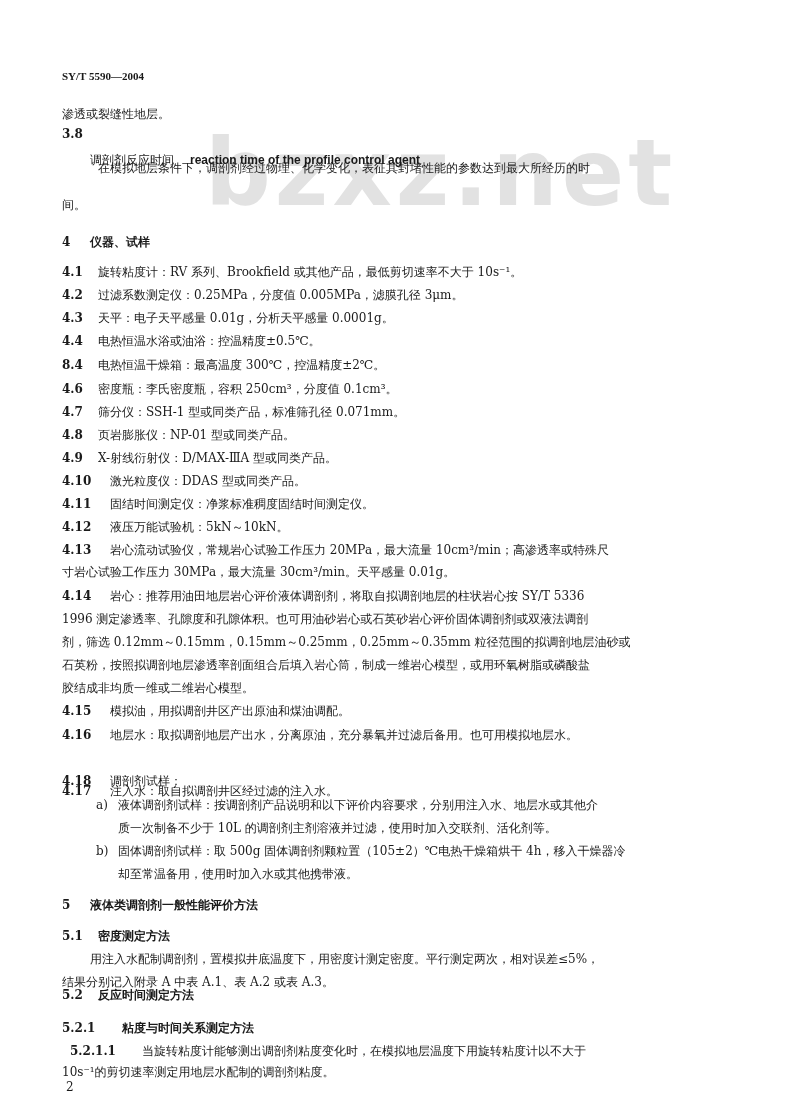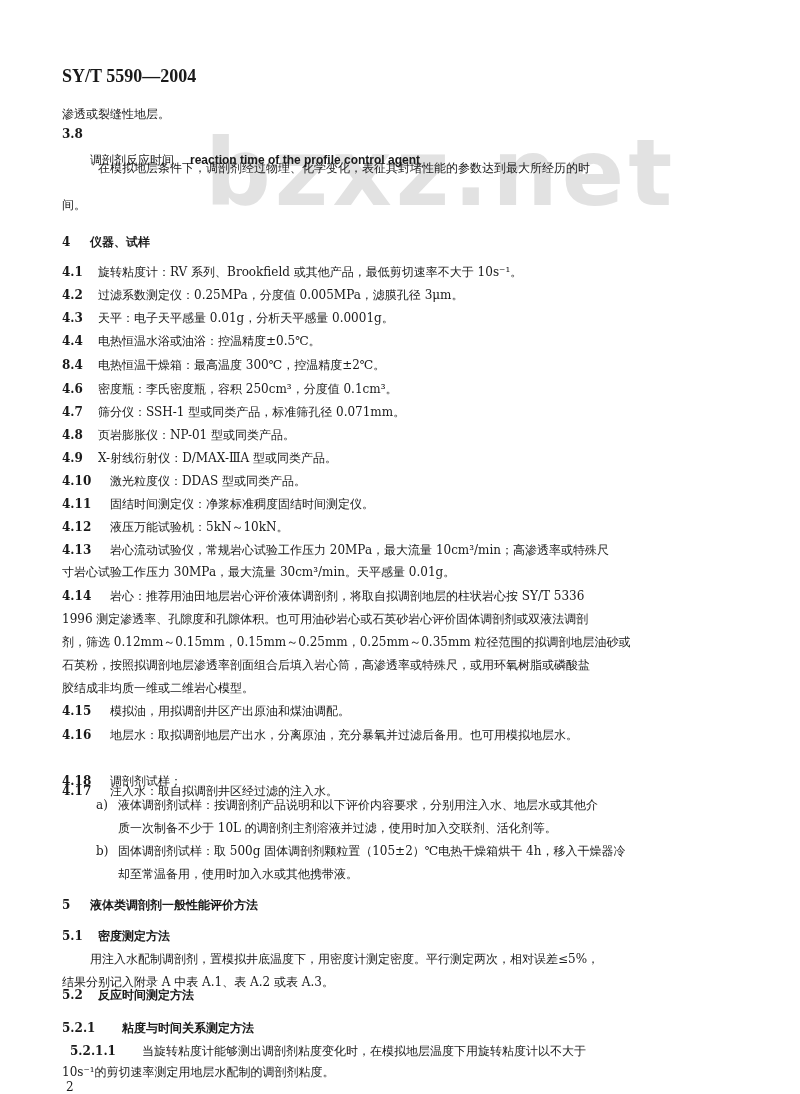--- a/index.html
+++ b/index.html
@@ -3,21 +3,21 @@
 <meta charset="utf-8">
 <style>
   html, body { margin: 0; padding: 0; background: #ffffff; }
   body { width: 800px; height: 1094px; position: relative; overflow: hidden;
          font-family: "DejaVu Serif", "Liberation Serif", serif; color: #1a1a1a; }
   .page { position: absolute; left: 0; top: 0; width: 800px; height: 1094px; }
   .watermark { position: absolute; left: 205px; top: 128px; font-family: "DejaVu Sans", "Liberation Sans", sans-serif;
                font-size: 92px; font-weight: bold; color: #e2e2e2; letter-spacing: 4px; line-height: 1;
                z-index: 0; user-select: none; }
   .line { position: absolute; left: 62px; white-space: nowrap; font-size: 12px; line-height: 16px; z-index: 1; }
-  .hdr { font-weight: bold; font-size: 18px; font-family: "Liberation Serif", serif; }
+  .hdr { font-weight: bold; font-size: 11px; font-family: "Liberation Serif", serif; }
   .num { font-weight: bold; display: inline-block; }
   .n1 { width: 28px; }
   .n2 { width: 36px; }
   .n3 { width: 48px; }
   .n4 { width: 60px; }
   .indent { left: 90px; }
   .sub { left: 96px; }
   .sub2 { left: 118px; }
   .bold { font-weight: bold; }
   .en { font-family: Liberation Sans, sans-serif; font-weight: bold; margin-left: 16px; }
@@ -55,21 +55,21 @@
   <div class="line" style="top:427px;"><span class="num n2">4.8</span><span>页岩膨胀仪：NP-01 型或同类产品。</span></div>
   <div class="line" style="top:450px;"><span class="num n2">4.9</span><span>X-射线衍射仪：D/MAX-ⅢA 型或同类产品。</span></div>
   <div class="line" style="top:473px;"><span class="num n3">4.10</span><span>激光粒度仪：DDAS 型或同类产品。</span></div>
   <div class="line" style="top:496px;"><span class="num n3">4.11</span><span>固结时间测定仪：净浆标准稠度固结时间测定仪。</span></div>
   <div class="line" style="top:519px;"><span class="num n3">4.12</span><span>液压万能试验机：5kN～10kN。</span></div>
   <div class="line" style="top:542px;"><span class="num n3">4.13</span><span>岩心流动试验仪，常规岩心试验工作压力 20MPa，最大流量 10cm³/min；高渗透率或特殊尺</span></div>
   <div class="line" style="top:564px;">寸岩心试验工作压力 30MPa，最大流量 30cm³/min。天平感量 0.01g。</div>
   <div class="line" style="top:588px;"><span class="num n3">4.14</span><span>岩心：推荐用油田地层岩心评价液体调剖剂，将取自拟调剖地层的柱状岩心按 SY/T 5336</span></div>
   <div class="line" style="top:611px;">1996 测定渗透率、孔隙度和孔隙体积。也可用油砂岩心或石英砂岩心评价固体调剖剂或双液法调剖</div>
   <div class="line" style="top:634px;">剂，筛选 0.12mm～0.15mm，0.15mm～0.25mm，0.25mm～0.35mm 粒径范围的拟调剖地层油砂或</div>
-  <div class="line" style="top:657px;">石英粉，按照拟调剖地层渗透率剖面组合后填入岩心筒，高渗透率或特殊尺，或用环氧树脂或磷酸盐</div>
+  <div class="line" style="top:657px;">石英粉，按照拟调剖地层渗透率剖面组合后填入岩心筒，制成一维岩心模型，或用环氧树脂或磷酸盐</div>
   <div class="line" style="top:680px;">胶结成非均质一维或二维岩心模型。</div>
   <div class="line" style="top:703px;"><span class="num n3">4.15</span><span>模拟油，用拟调剖井区产出原油和煤油调配。</span></div>
   <div class="line" style="top:727px;"><span class="num n3">4.16</span><span>地层水：取拟调剖地层产出水，分离原油，充分暴氧并过滤后备用。也可用模拟地层水。</span></div>
   <div class="line" style="top:759px;margin-top:24px;"><span class="num n3">4.17</span><span>注入水：取自拟调剖井区经过滤的注入水。</span></div>
   <div class="line" style="top:773px;"><span class="num n3">4.18</span><span>调剖剂试样：</span></div>
 
   <div class="line sub" style="top:797px;"><span class="num" style="width:22px;font-weight:normal;">a)</span><span>液体调剖剂试样：按调剖剂产品说明和以下评价内容要求，分别用注入水、地层水或其他介</span></div>
   <div class="line sub2" style="top:820px;">质一次制备不少于 10L 的调剖剂主剂溶液并过滤，使用时加入交联剂、活化剂等。</div>
   <div class="line sub" style="top:843px;"><span class="num" style="width:22px;font-weight:normal;">b)</span><span>固体调剖剂试样：取 500g 固体调剖剂颗粒置（105±2）℃电热干燥箱烘干 4h，移入干燥器冷</span></div>
   <div class="line sub2" style="top:866px;">却至常温备用，使用时加入水或其他携带液。</div>

